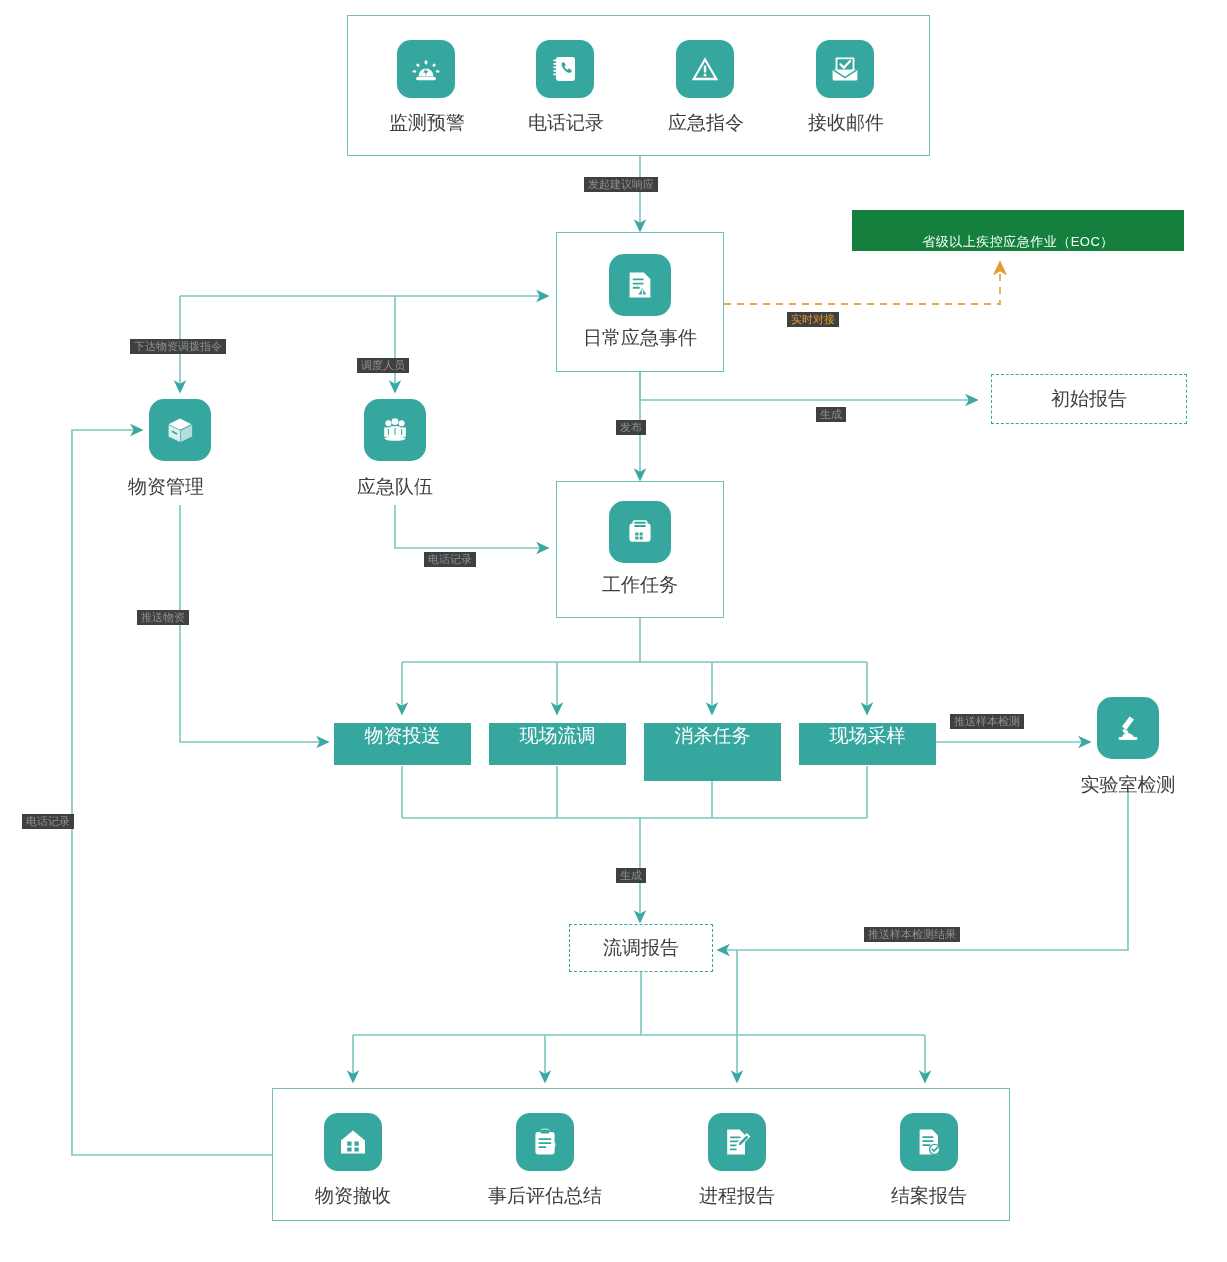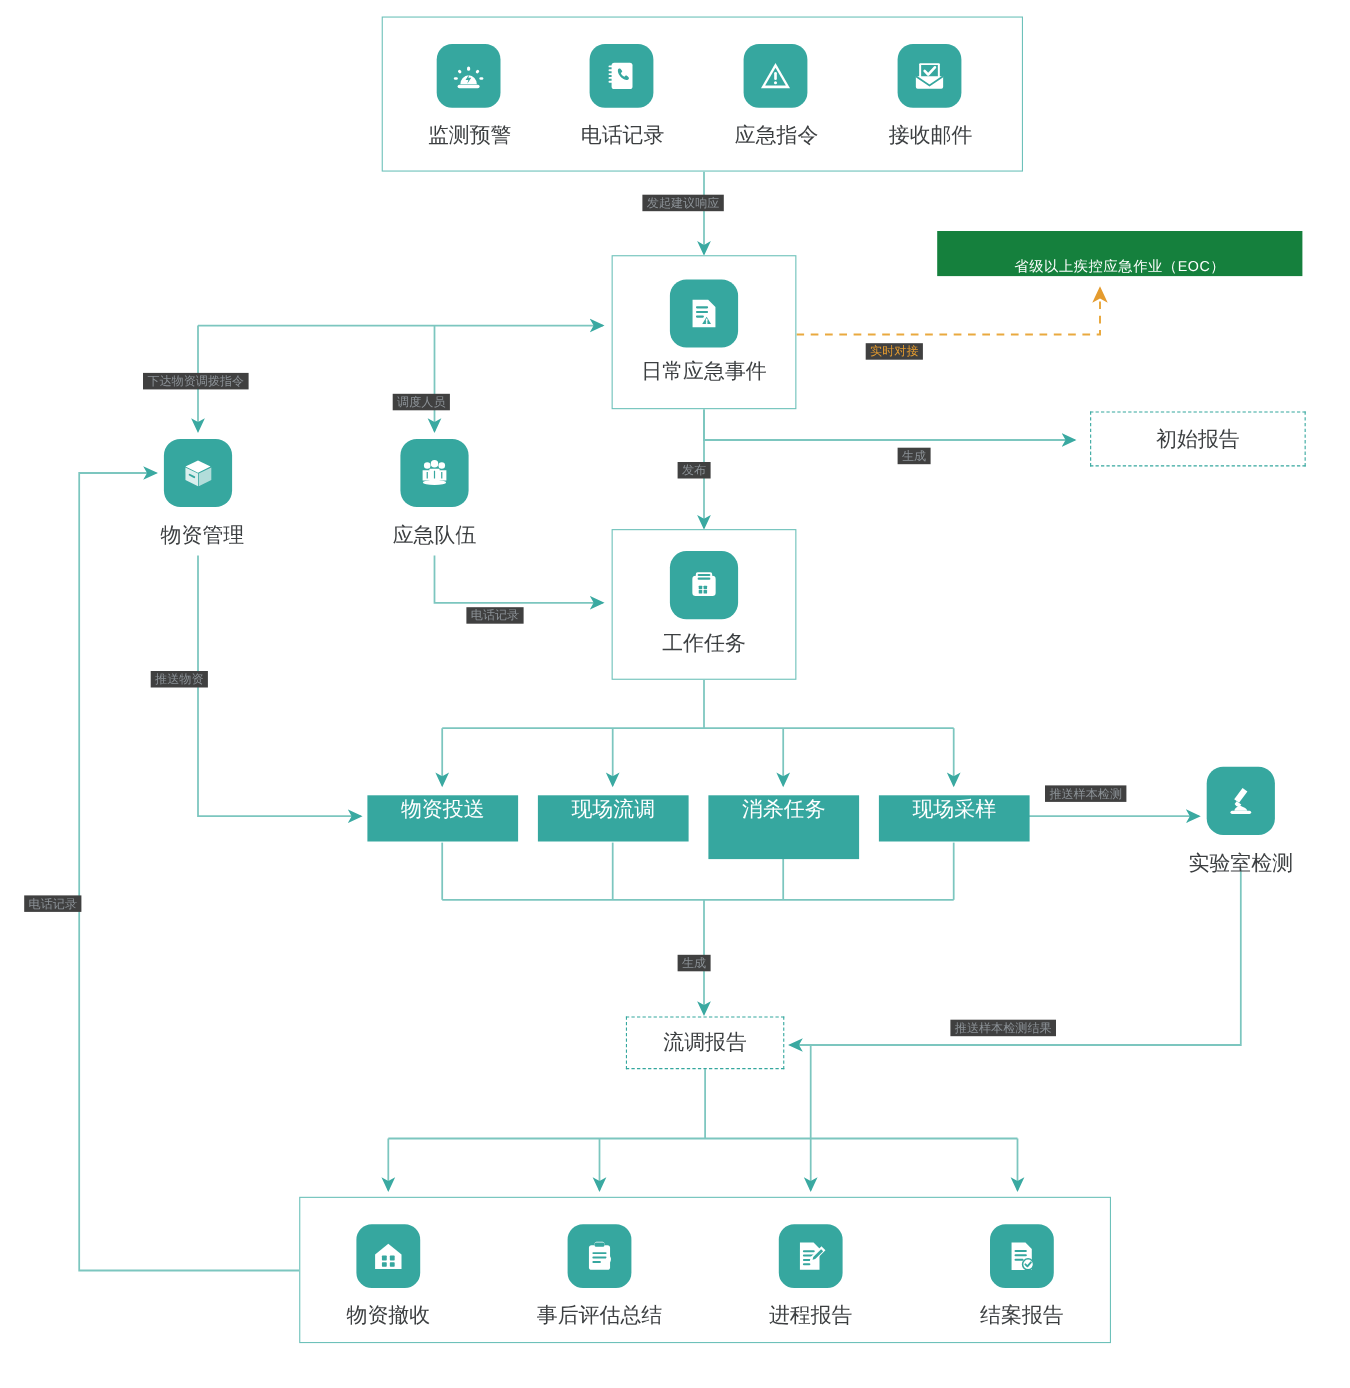--- a/index.html
+++ b/index.html
@@ -192,21 +192,21 @@
   <div class="elabel" style="left:357px;top:358px;">调度人员</div>
 
   <div class="tile tile-lg" style="left:149px;top:399px;">
     <svg width="36" height="36" viewBox="0 0 36 36">
       <path d="M18 6.6 L29.4 12.2 L18 17.8 L6.6 12.2 Z" fill="#fff"></path>
       <path d="M6.6 12.9 L18 18.5 V30 L6.6 24.4 Z" fill="#fff" opacity="0.82"></path>
       <path d="M18.7 18.5 L30.1 12.9 V24.4 L18.7 30 Z" fill="#fff" opacity="0.62"></path>
       <path d="M10.4 19.6 L14.6 21.8" stroke="#36a79f" stroke-width="1.7" stroke-linecap="round"></path>
     </svg>
   </div>
-  <div class="cap" style="left:114px;top:474px;width:140px;">物资管理</div>
+  <div class="cap" style="left:96px;top:474px;width:140px;">物资管理</div>
 
   <div class="tile tile-lg" style="left:364px;top:399px;">
     <svg width="36" height="36" viewBox="0 0 36 36">
       <g fill="#fff">
         <circle cx="11.4" cy="11.2" r="3"></circle>
         <path d="M7.2 15.4 h8.4 v9.4 h-8.4z" rx="1"></path>
         <circle cx="24.6" cy="11.2" r="3"></circle>
         <path d="M20.4 15.4 h8.4 v9.4 h-8.4z"></path>
         <circle cx="18" cy="9.6" r="3.4"></circle>
         <path d="M13.4 14.2 h9.2 v11 h-9.2z"></path>

